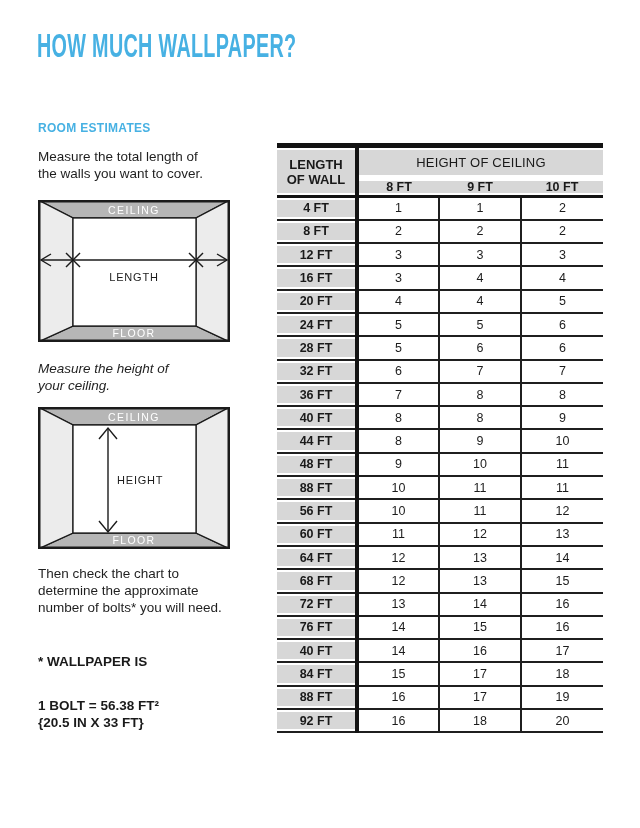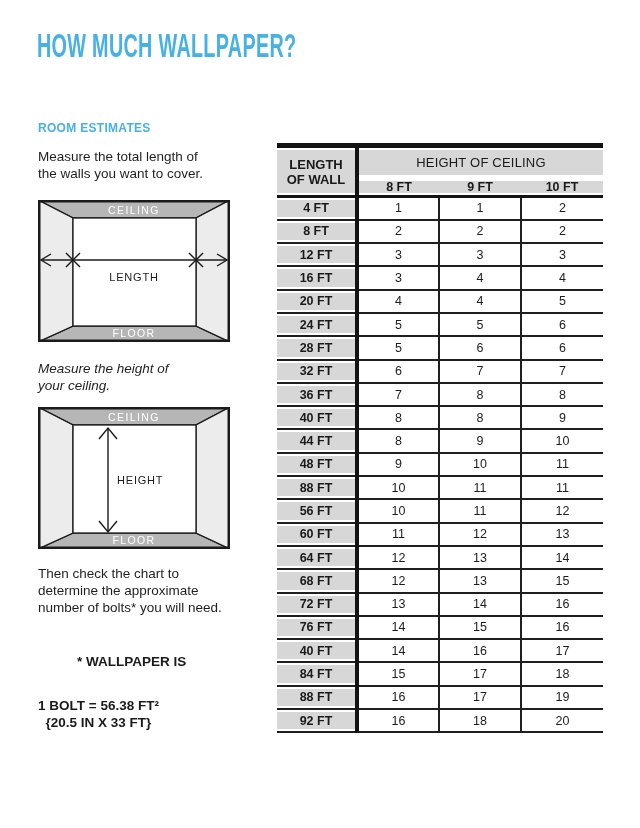--- a/index.html
+++ b/index.html
@@ -35,26 +35,26 @@
 
   .diagram { position:absolute; left:38px; width:192px; height:142px; }
   .diagram1 { top:200px; }
   .diagram2 { top:407px; }
   .diagram text { font-family:"Liberation Sans", sans-serif; }
   .surface-label { font-size:10.5px; letter-spacing:1.4px; fill:#ffffff; }
   .dim-label { font-size:11px; letter-spacing:0.8px; fill:#1c1c1c; }
 
   .footnote {
     position:absolute; left:38px; top:654px;
-    font-size:13.5px; font-weight:bold; line-height:15.5px; color:#1a1a1a;margin-left:39px;
+    font-size:13.5px; font-weight:bold; line-height:15.5px; color:#1a1a1a;
   }
   .footnote .indent { padding-left:10px; }
   .bolt-spec {
     position:absolute; left:38px; top:698px;
-    font-size:13.5px; font-weight:bold; line-height:16.5px; color:#1a1a1a;text-align:center;
+    font-size:13.5px; font-weight:bold; line-height:16.5px; color:#1a1a1a;
   }
 
   table.bolts-table {
     position:absolute; left:277px; top:143px;
     border-collapse:collapse;
     border-top:5px solid #131313;
     table-layout:fixed;
   }
   .bolts-table th, .bolts-table td {
     padding:0; text-align:center; vertical-align:middle;

